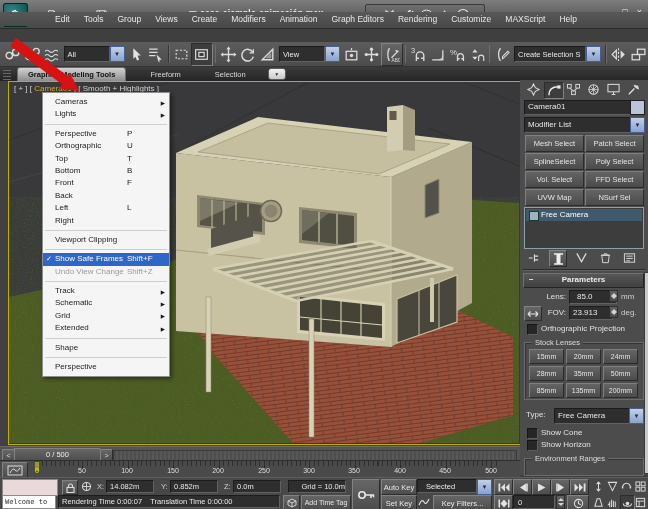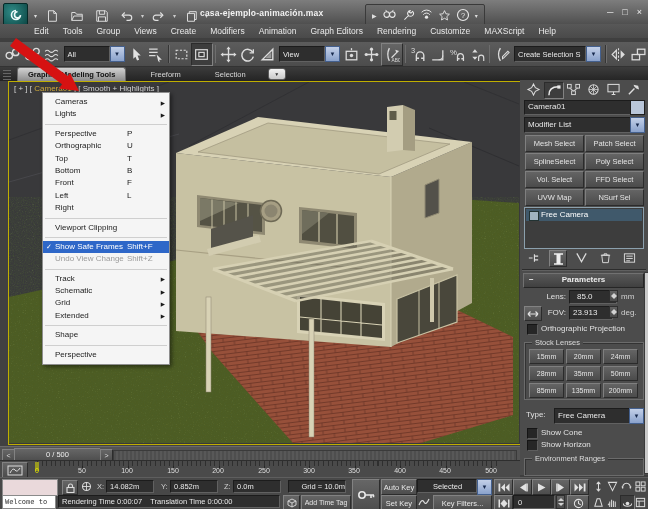--- a/index.html
+++ b/index.html
@@ -16,22 +16,22 @@
   
   #titlebar{left:0;top:0;width:648px;height:28px;background:linear-gradient(#7d7d7d,#484848);border-bottom:1px solid #2a2a2a}
   #logo{left:3px;top:3px;width:23px;height:22px;background:radial-gradient(circle at 35% 35%,#2f8a86,#0b4341);
         border:1px solid #062a28;border-radius:2px;display:flex;align-items:center;justify-content:center}
   .qrow{left:34px;top:5px;display:flex;gap:4px;align-items:center}
   #wintitle{top:8px;left:200px;font-size:8.5px;font-weight:bold;color:#f2f2f2;letter-spacing:.2px}
   #infocluster{left:365px;top:4px;height:20px;display:flex;align-items:center;gap:5px;
                background:linear-gradient(#6f6f6f,#515151);border:1px solid #3a3a3a;border-radius:2px;padding:0 6px}
   #winbtns{right:6px;top:7px;display:flex;gap:9px;font-size:9px;color:#efefef}
   
-  #menubar{left:0;top:24px;width:648px;height:14px;background:linear-gradient(#585858,#4a4a4a);
-           display:flex;align-items:center;padding-left:27px;box-sizing:border-box}
+  #menubar{left:0;top:12px;width:648px;height:14px;background:linear-gradient(#585858,#4a4a4a);
+           display:flex;align-items:center;padding-left:48px;box-sizing:border-box}
   #menubar .mb{font-size:8.5px;color:#e9e9e9;padding:0 7px;line-height:14px}
   
   #toolbar{left:0;top:42px;width:648px;height:25px;background:linear-gradient(#5c5c5c,#4c4c4c);
            display:flex;align-items:center;padding-left:3px;box-sizing:border-box;border-bottom:1px solid #333}
   .tb{width:21px;height:21px}
   .tdiv{width:1px;height:18px;background:#353535;border-right:1px solid #6d6d6d;margin:0 2px}
   .combo{display:flex;height:16px;align-items:stretch;margin:0 2px}
   .combo .cfld{font-size:7.5px;display:flex;align-items:center;padding:0 3px;white-space:nowrap;overflow:hidden}
   
   #ribbon{left:0;top:67px;width:648px;height:14px;background:linear-gradient(#3c3c3c,#242424);
@@ -436,20 +436,21 @@
 
 <div id="ctxmenu" class="abs">
   <div class="mi"><span>Cameras</span><span class="ar">▶</span></div>
   <div class="mi"><span>Lights</span><span class="ar">▶</span></div>
   <div class="msep"></div>
   <div class="mi"><span>Perspective</span><span class="sc">P</span></div>
   <div class="mi"><span>Orthographic</span><span class="sc">U</span></div>
   <div class="mi"><span>Top</span><span class="sc">T</span></div>
   <div class="mi"><span>Bottom</span><span class="sc">B</span></div>
   <div class="mi"><span>Front</span><span class="sc">F</span></div>
+  <div class="mi"><span>Back</span></div>
   <div class="mi"><span>Left</span><span class="sc">L</span></div>
   <div class="mi"><span>Right</span></div>
   <div class="msep"></div>
   <div class="mi"><span>Viewport Clipping</span></div>
   <div class="msep"></div>
   <div class="mi sel"><span class="ck">✓</span><span>Show Safe Frames</span><span class="sc">Shift+F</span></div>
   <div class="mi dis"><span>Undo View Change</span><span class="sc">Shift+Z</span></div>
   <div class="msep"></div>
   <div class="mi"><span>Track</span><span class="ar">▶</span></div>
   <div class="mi"><span>Schematic</span><span class="ar">▶</span></div>
@@ -672,21 +673,21 @@
   <div class="pbtn bv" style="left:301px;top:17px;width:48px;height:13px;font-size:7px;color:#e4e4e4">Add Time Tag</div>
 
   <div class="pbtn bv" style="left:352px;top:1px;width:26px;height:30px">
     <svg class="ic" width="20" height="20" viewBox="0 0 20 20">
         <circle cx="6" cy="10" r="3.2" fill="none" stroke="#e8e8e8" stroke-width="1.6"></circle>
         <path d="M9,10 H18 M15,10 v3 M17.5,10 v2.2" stroke="#e8e8e8" stroke-width="1.6" fill="none"></path>
       </svg>
   </div>
   <div class="pbtn bv" style="left:381px;top:1px;width:34px;height:14px;font-size:7.5px;color:#e8e8e8">Auto Key</div>
   <div class="pbtn bv" style="left:381px;top:17px;width:34px;height:14px;font-size:7.5px;color:#e8e8e8">Set Key</div>
-  <div class="fld abs" style="left:417px;top:1px;width:60px;height:14px;font-size:7.5px;line-height:13px;padding-left:15px;box-sizing:border-box">Selected</div>
+  <div class="fld abs" style="left:417px;top:1px;width:60px;height:14px;font-size:7.5px;line-height:13px;padding-left:8px;box-sizing:border-box">Selected</div>
   <div class="cab abs" style="left:477px;top:1px;width:13px;height:14px">▼</div>
   <span class="pbtn" style="left:417px;top:17px;width:13px;height:14px">
       <svg class="ic" width="12" height="10" viewBox="0 0 12 10">
         <path d="M1,8 q3,-7 5,-3 t5,-3" fill="none" stroke="#dcdcdc" stroke-width="1.2"></path>
       </svg>
     </span>
   <div class="pbtn bv" style="left:433px;top:17px;width:57px;height:14px;font-size:7.5px;color:#e8e8e8">Key Filters...</div>
 
   <span class="pbtn bv" style="left:494px;top:1px;width:17px;height:14px">
       <svg class="ic" width="12" height="9" viewBox="0 0 12 9">

